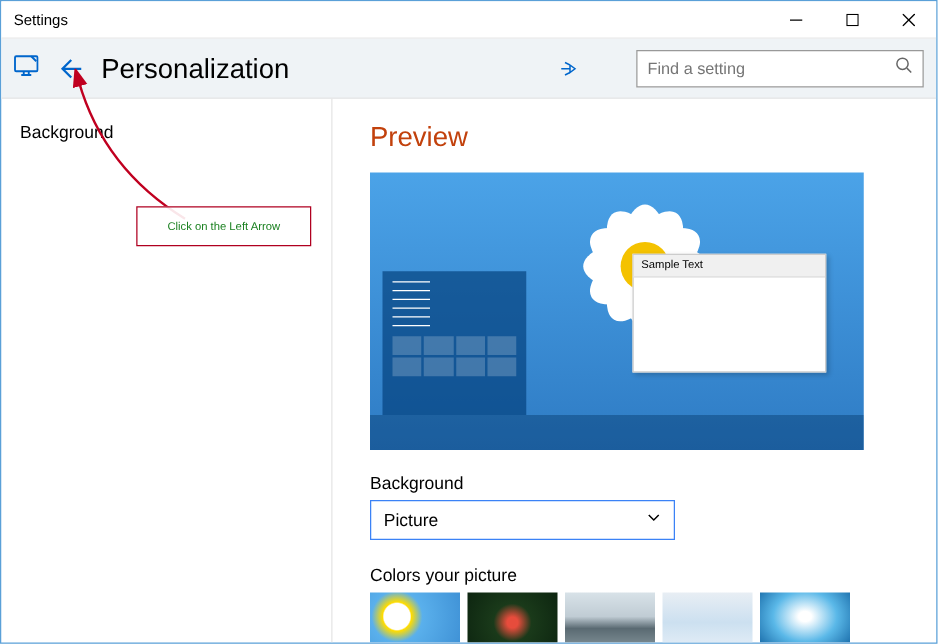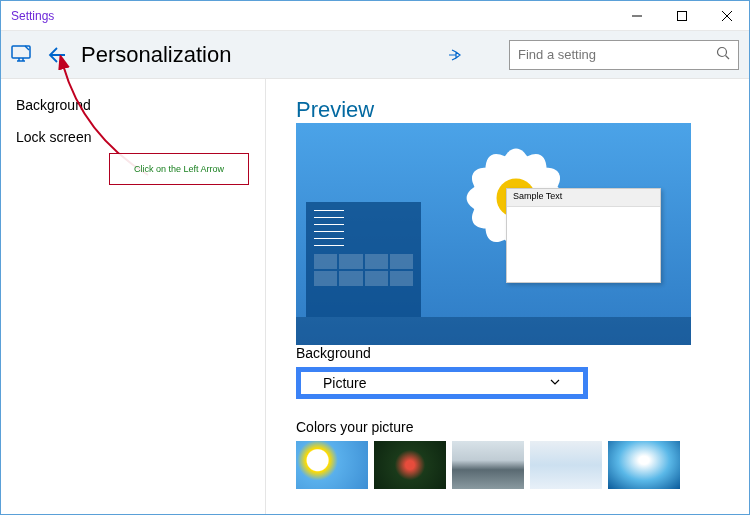--- a/index.html
+++ b/index.html
@@ -1,63 +1,63 @@
 <!DOCTYPE html>
 <html><head>
   <meta charset="utf-8">
   <style>
     * { box-sizing: border-box; margin: 0; padding: 0; font-family: "Segoe UI", Arial, sans-serif; }
     body { width: 750px; height: 515px; background: #fff; overflow: hidden; position: relative; border: 1px solid #5aa0d8; }
     
     .titlebar { height: 30px; background: #fff; display: flex; align-items: center; padding-left: 10px; border-bottom: 1px solid #e8e8e8; }
-    .titlebar-title { font-size: 12px; color: #6d28d9; flex: 1; }
+    .titlebar-title { font-size: 12px; color: #000000; flex: 1; }
     .titlebar-controls { display: flex; }
     .titlebar-btn { width: 45px; height: 30px; display: flex; align-items: center; justify-content: center; cursor: pointer; }
     .titlebar-btn svg { width: 10px; height: 10px; }
     
     .header { height: 48px; background: #eff3f6; display: flex; align-items: center; padding: 16px 10px; gap: 10px; border-bottom: 1px solid #e5e5e5; }
     .header-icon { color: #0066cc; }
     .back-btn { width: 30px; height: 30px; display: flex; align-items: center; justify-content: center; cursor: pointer; color: #0066cc; }
     .page-title { font-size: 22px; font-weight: 300; color: #000; flex: 1; }
     .pin-btn { width: 30px; height: 30px; display: flex; align-items: center; justify-content: center; cursor: pointer; color: #0066cc; margin-right: 6px; }
     .search-box { width: 230px; height: 30px; border: 1px solid #999; display: flex; align-items: center; padding: 0 8px; background: #fff; margin-left: 24px; }
     .search-input { flex: 1; border: none; outline: none; font-size: 13px; color: #666; background: transparent; }
     .search-icon { color: #666; }
     
     .body { display: flex; height: calc(100% - 78px); }
     .sidebar { width: 265px; padding-top: 10px; border-right: 1px solid #e5e5e5; }
     .sidebar-item { padding: 8px 15px; font-size: 14px; cursor: pointer; color: #000; }
     
     .content { flex: 1; padding: 18px 30px; overflow: hidden; }
-    .section-title { font-size: 22px; font-weight: 400; color: #0369a1; }
+    .section-title { font-size: 22px; font-weight: 400; color: #c2410c; margin-bottom: 15px; }
     
-    .preview-area { width: 395px; height: 222px; background: linear-gradient(180deg, #4ba3e8 0%, #2e7bc4 100%); position: relative; overflow: hidden; }
+    .preview-area { width: 395px; height: 222px; background: linear-gradient(180deg, #4ba3e8 0%, #2e7bc4 100%); position: relative; margin-bottom: 18px; overflow: hidden; }
     .preview-flower { position: absolute; left: 155px; top: 10px; width: 130px; height: 130px; }
     .preview-window { position: absolute; right: 30px; top: 65px; width: 155px; height: 95px; background: #fff; border: 1px solid #ccc; box-shadow: 2px 2px 4px rgba(0,0,0,0.2); }
     .preview-window-title { background: #f0f0f0; height: 18px; font-size: 9px; padding: 2px 6px; border-bottom: 1px solid #ddd; }
     .preview-taskbar { position: absolute; bottom: 0; left: 0; right: 0; height: 28px; background: rgba(0,50,100,0.4); }
     .preview-start { position: absolute; bottom: 28px; left: 10px; width: 115px; height: 115px; background: rgba(0,60,120,0.65); padding: 8px; }
     .preview-start-lines { display: flex; flex-direction: column; gap: 6px; margin-bottom: 8px; }
     .preview-start-line { width: 30px; height: 1px; background: #fff; }
     .preview-start-tiles { display: grid; grid-template-columns: repeat(4, 1fr); gap: 2px; opacity: 0.2; }
     .preview-start-tile { height: 15px; background: #fff; }
     
     .field-label { font-size: 14px; color: #000; margin-bottom: 6px; }
-    .dropdown { width: 292px; height: 32px; border: 5px solid #3b82f6; display: flex; align-items: center; justify-content: space-between; padding: 0 22px; cursor: pointer; margin-bottom: 20px; background: #fff; }
+    .dropdown { width: 244px; height: 32px; border: 1px solid #3b82f6; display: flex; align-items: center; justify-content: space-between; padding: 0 10px; cursor: pointer; margin-bottom: 20px; background: #fff; }
     .dropdown-value { font-size: 14px; }
     
     .thumbs { display: flex; gap: 6px; }
     .thumb { width: 72px; height: 48px; cursor: pointer; }
     .thumb1 { background: radial-gradient(circle at 30% 40%, #fff 0%, #fff 18%, #ffdc00 20%, #5ab0ec 35%, #3d8fd4 100%); }
     .thumb2 { background: radial-gradient(circle at 50% 50%, #e74c3c 0%, #e74c3c 10%, #1a3a1a 35%, #0d2510 100%); }
     .thumb3 { background: linear-gradient(180deg, #d8e2e8 0%, #c0ccd4 40%, #5a6a72 60%, #8a9aa0 100%); }
     .thumb4 { background: linear-gradient(180deg, #e8eef4 0%, #cce0f0 50%, #e8f0f8 100%); }
     .thumb5 { background: radial-gradient(ellipse at 50% 40%, #fff 10%, #5ab8e8 50%, #0a5a9a 100%); }
     
-    .annotation-box { position: absolute; left: 108px; top: 152px; width: 140px; height: 32px; border: 1px solid #b00020; display: flex; align-items: center; justify-content: center; font-size: 9px; color: #1a8020; background: rgba(255,255,255,0.9); }
+    .annotation-box { position: absolute; left: 108px; top: 164px; width: 140px; height: 32px; border: 1px solid #b00020; display: flex; align-items: center; justify-content: center; font-size: 9px; color: #1a8020; background: rgba(255,255,255,0.9); }
     .annotation-arrow { position: absolute; left: 52px; top: 54px; pointer-events: none; }
   </style>
 </head>
 <body>
 
 <div class="titlebar">
   <span class="titlebar-title">Settings</span>
   <div class="titlebar-controls">
     <div class="titlebar-btn">
       <svg viewBox="0 0 10 10">
@@ -106,21 +106,20 @@
           <circle cx="6" cy="6" r="4.5" fill="none" stroke="#666" stroke-width="1.2"></circle>
           <line x1="9.5" y1="9.5" x2="13" y2="13" stroke="#666" stroke-width="1.2"></line>
         </svg>
     </span>
   </div>
 </div>
 
 <div class="body">
   <div class="sidebar">
     <div class="sidebar-item"><span>Background</span></div>
-    <div class="sidebar-item"><span>Lock screen</span></div>
   </div>
 
   <div class="content">
     <div class="section-title">Preview</div>
 
     <div class="preview-area">
       <svg class="preview-flower" viewBox="0 0 100 100">
         <ellipse cx="50" cy="50" rx="16" ry="38" fill="#fff" transform="rotate(0 50 50)"></ellipse>
         <ellipse cx="50" cy="50" rx="16" ry="38" fill="#fff" transform="rotate(30 50 50)"></ellipse>
         <ellipse cx="50" cy="50" rx="16" ry="38" fill="#fff" transform="rotate(60 50 50)"></ellipse>

